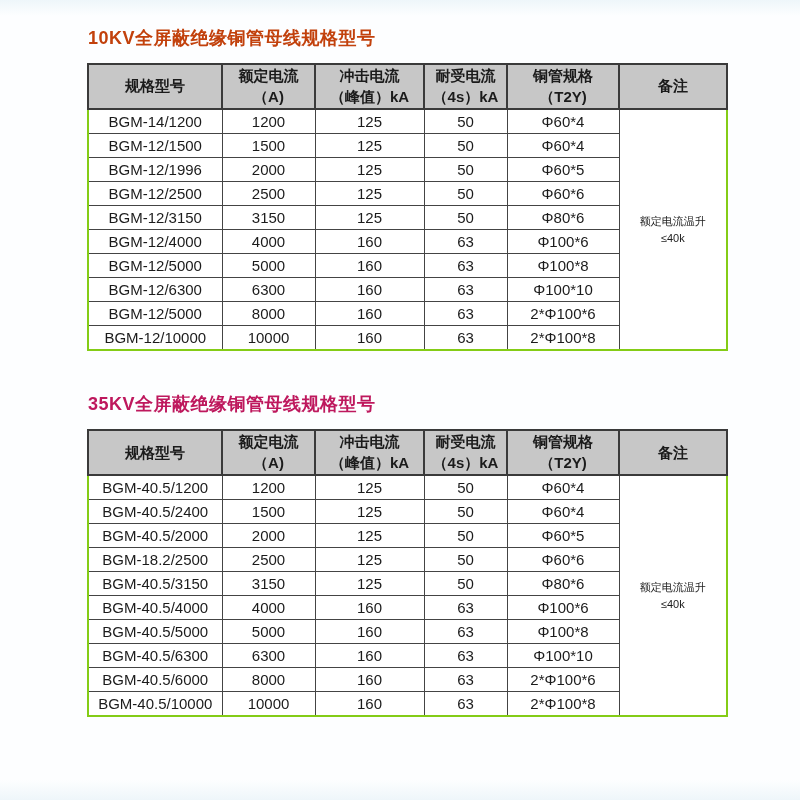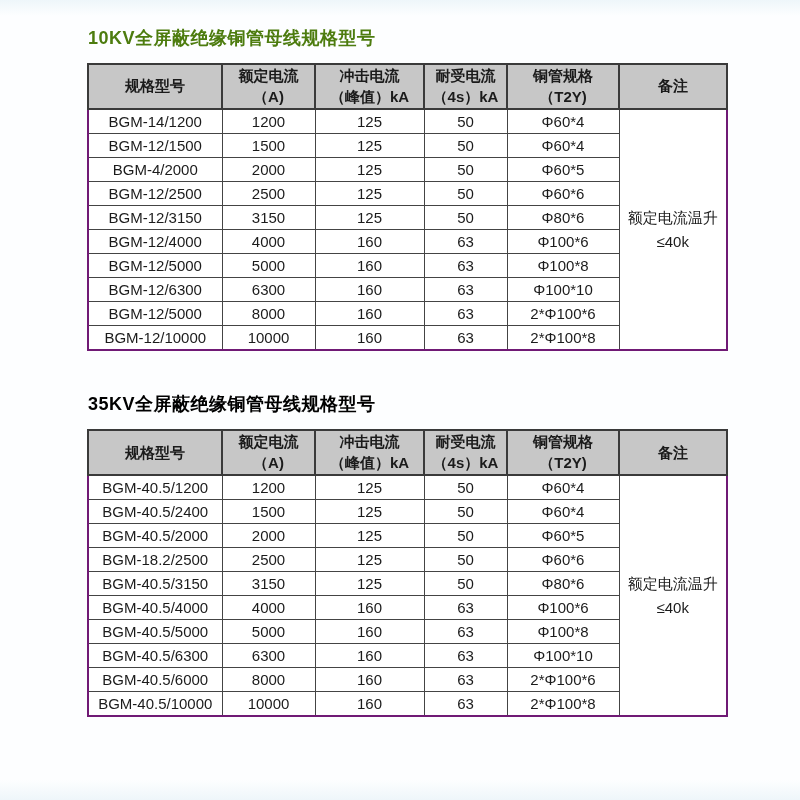--- a/index.html
+++ b/index.html
@@ -25,21 +25,21 @@
     margin: 0 0 13px 1px;
     font-size: 18px;
     line-height: 1.2;
     font-weight: bold;
     letter-spacing: 0.5px;
   }
   .spec-table {
     border-collapse: collapse;
     table-layout: fixed;
     width: 639px;
-    border: 2px solid #701a75;
+    border: 2px solid #84cc16;
   }
   .spec-table th {
     background: #c7c7c7;
     border: 2px solid #3a3a3a;
     height: 42px;
     font-size: 15px;
     font-weight: bold;
     text-align: center;
     vertical-align: middle;
     white-space: pre-line;
@@ -51,33 +51,33 @@
     height: 23px;
     font-size: 15px;
     text-align: center;
     vertical-align: middle;
     padding: 0;
     background: #ffffff;
   }
   .spec-table td.remark {
     white-space: pre-line;
     line-height: 1.55;
-    font-size: 15px;
+    font-size: 11px;
     margin-left: 36px;
   }
   .gap {
     height: 43px;
   }
 </style>
 </head>
 <body>
 
 <div class="page">
 
-  <h2 class="table-title" style="color:#4d7c0f;">10KV全屏蔽绝缘铜管母线规格型号</h2>
+  <h2 class="table-title" style="color:#c2410c;">10KV全屏蔽绝缘铜管母线规格型号</h2>
 
   <table class="spec-table">
     <colgroup>
       <col style="width:134px">
       <col style="width:93px">
       <col style="width:109px">
       <col style="width:83px">
       <col style="width:112px">
       <col style="width:108px">
     </colgroup>
@@ -106,21 +106,21 @@
 ≤40k</td>
         </tr>
         <tr>
           <td>BGM-12/1500</td>
           <td>1500</td>
           <td>125</td>
           <td>50</td>
           <td>Φ60*4</td>
         </tr>
         <tr>
-          <td>BGM-4/2000</td>
+          <td>BGM-12/1996</td>
           <td>2000</td>
           <td>125</td>
           <td>50</td>
           <td>Φ60*5</td>
         </tr>
         <tr>
           <td>BGM-12/2500</td>
           <td>2500</td>
           <td>125</td>
           <td>50</td>
@@ -166,21 +166,21 @@
           <td>10000</td>
           <td>160</td>
           <td>63</td>
           <td>2*Φ100*8</td>
         </tr>
       </tbody>
   </table>
 
   <div class="gap"></div>
 
-  <h2 class="table-title" style="color:#000000;">35KV全屏蔽绝缘铜管母线规格型号</h2>
+  <h2 class="table-title" style="color:#be185d;">35KV全屏蔽绝缘铜管母线规格型号</h2>
 
   <table class="spec-table">
     <colgroup>
       <col style="width:134px">
       <col style="width:93px">
       <col style="width:109px">
       <col style="width:83px">
       <col style="width:112px">
       <col style="width:108px">
     </colgroup>

